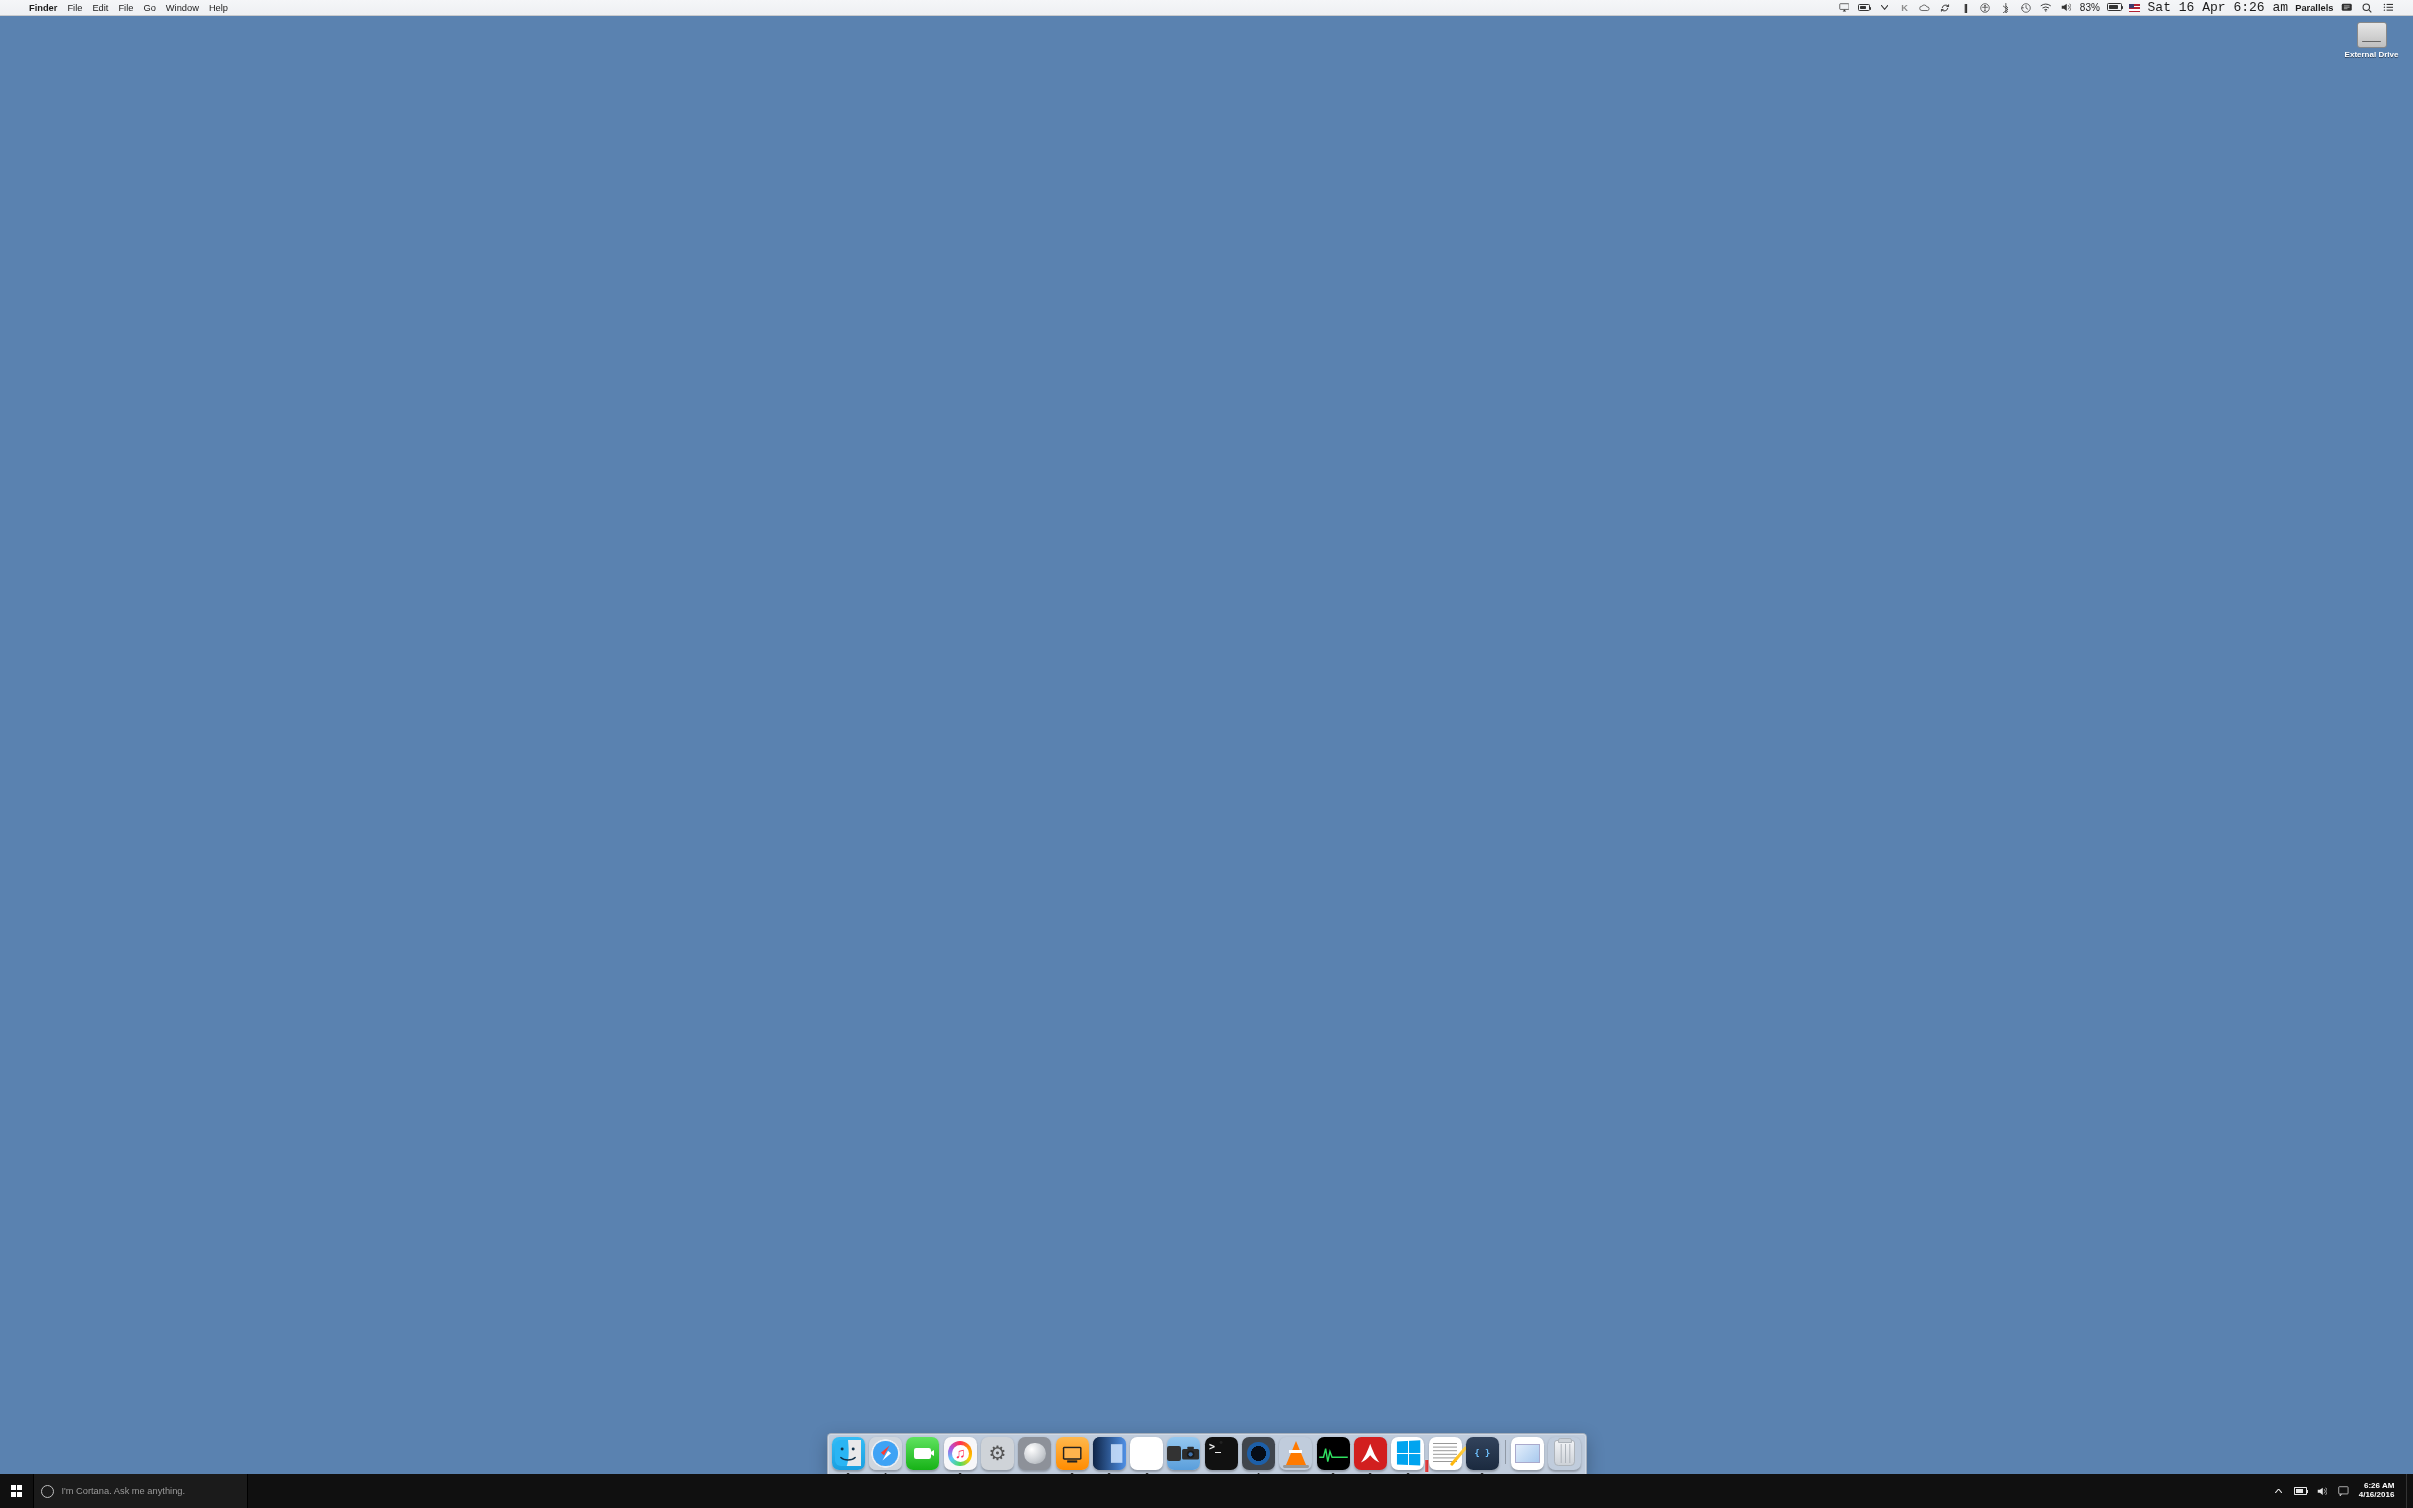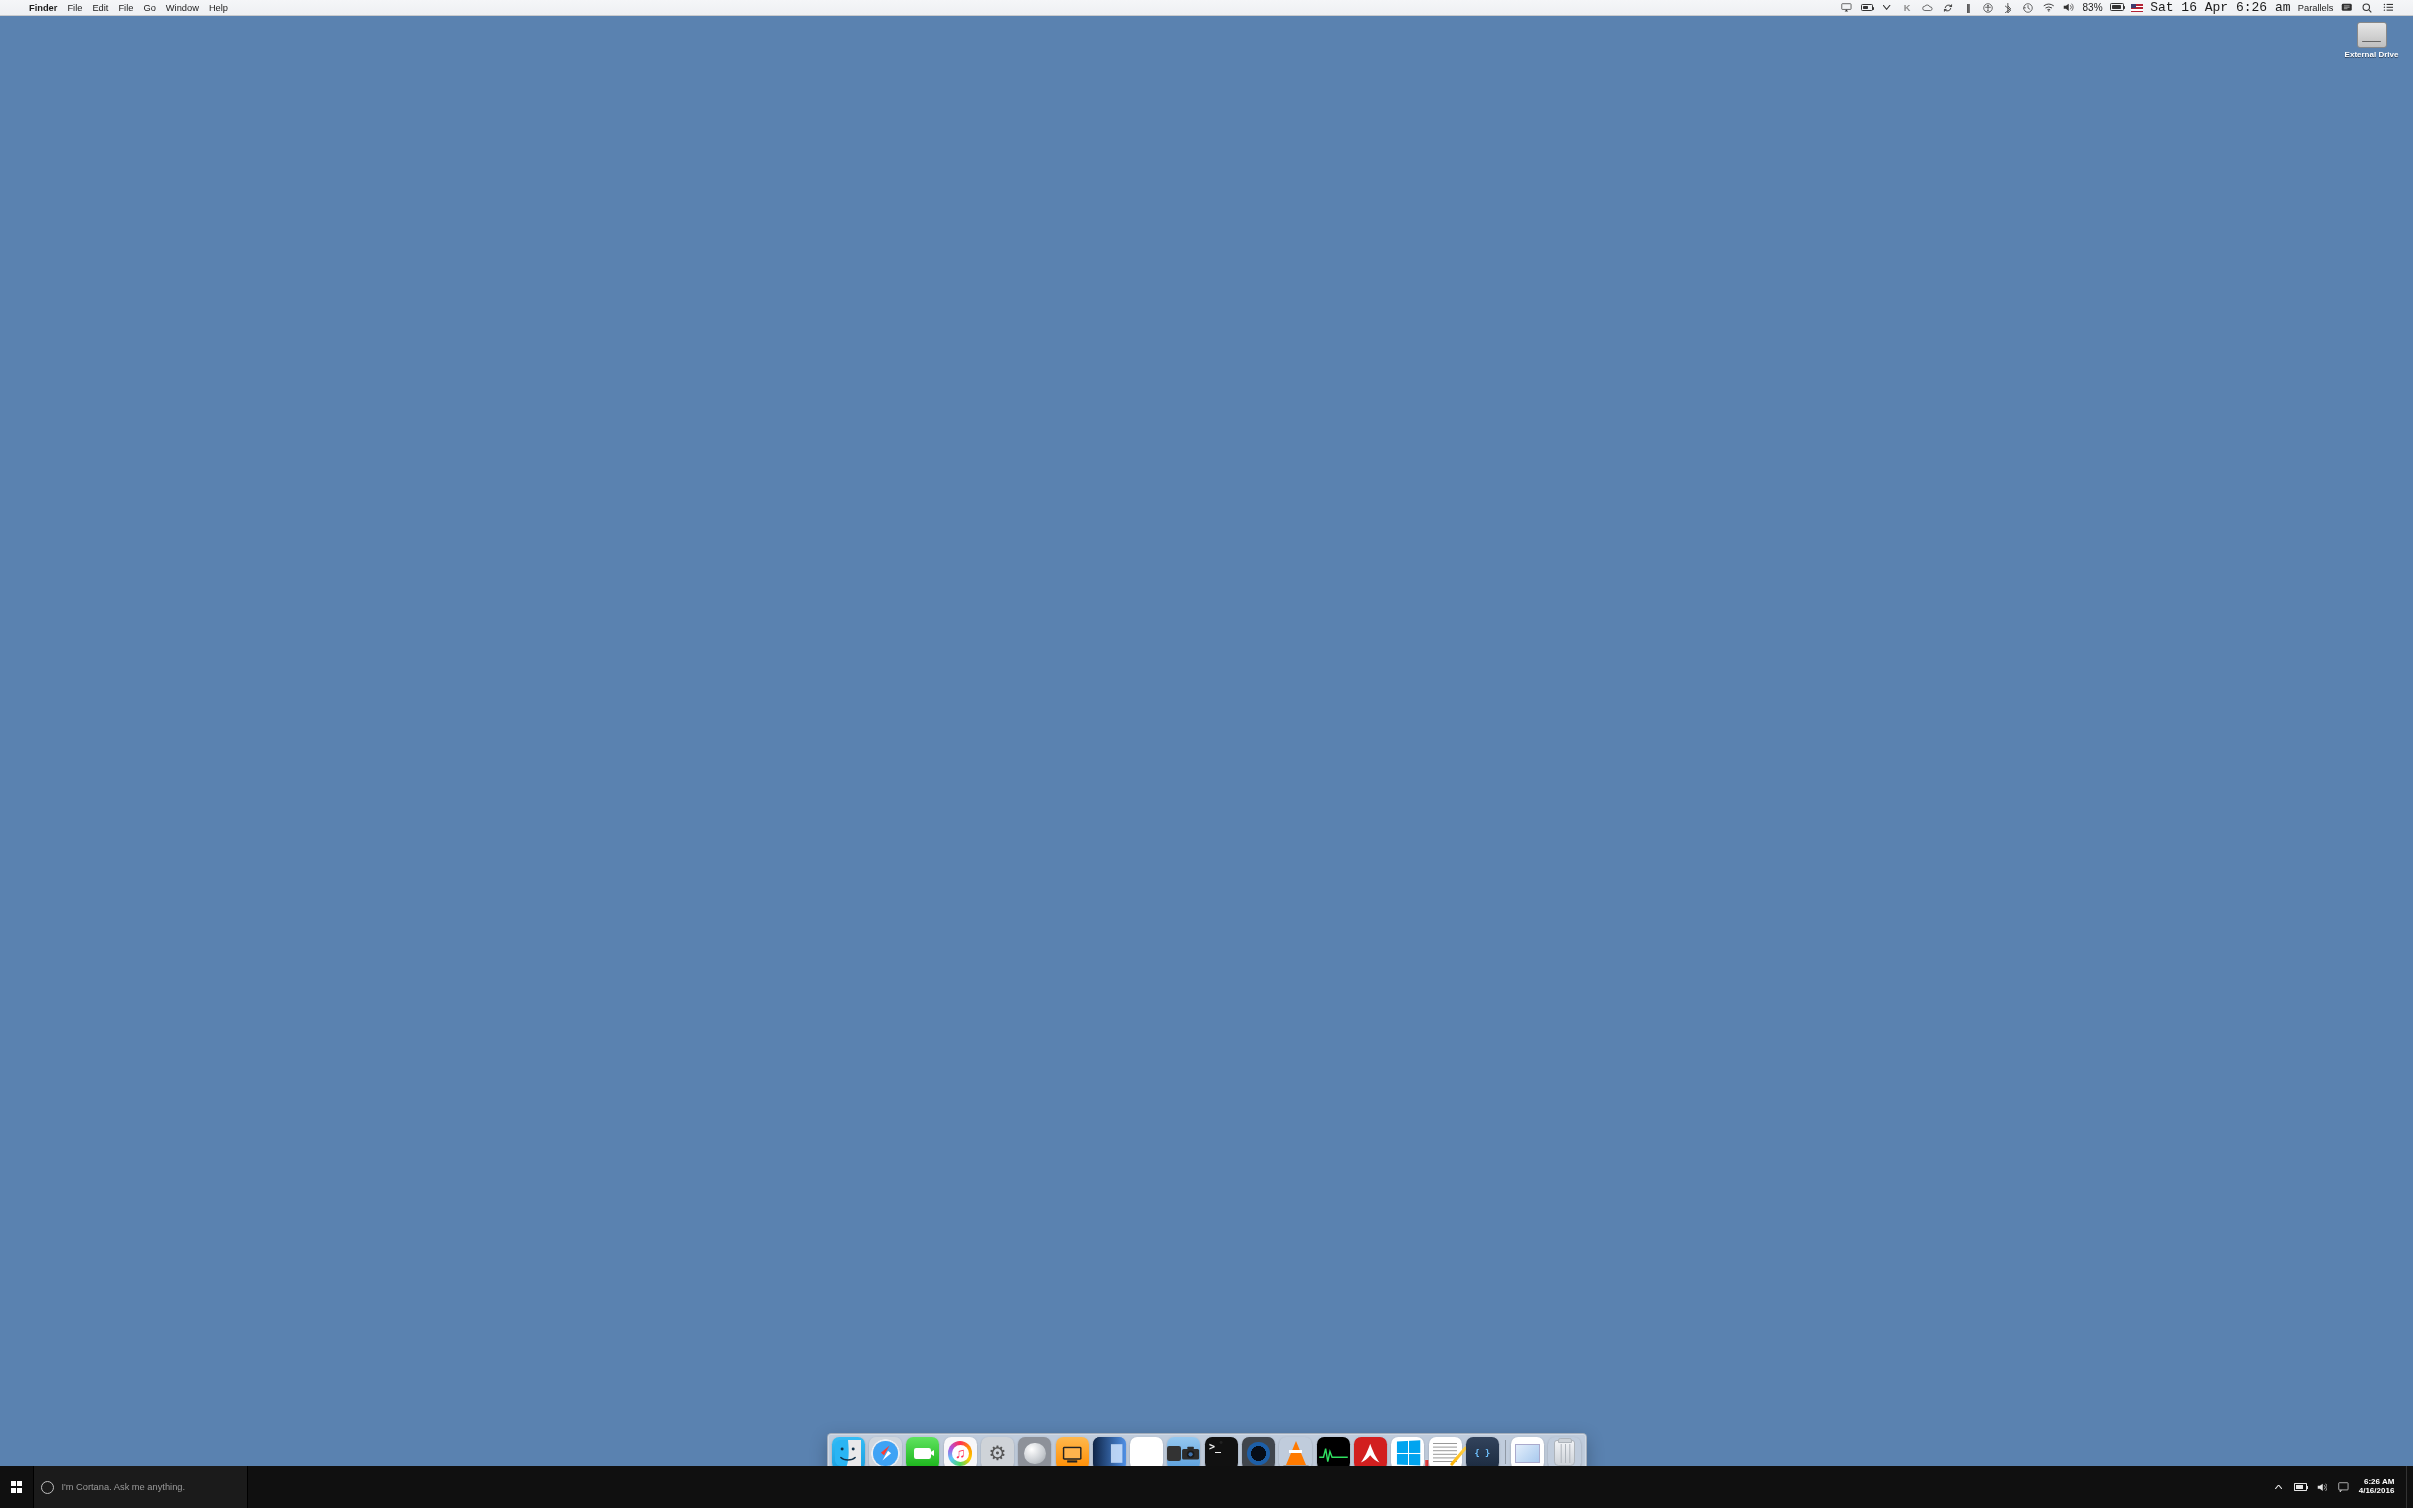--- a/index.html
+++ b/index.html
@@ -17,21 +17,21 @@
     padding: 0 19px;
   }
   .mac-menubar .left { display: flex; align-items: center; gap: 10px; }
   .mac-menubar .left .app-name { font-weight: 700; }
   .mac-menubar .left span { cursor: default; }
   .mac-menubar .right { margin-left: auto; display: flex; align-items: center; gap: 7.2px; }
   .mac-menubar .right .icn { display:inline-flex; align-items:center; justify-content:center; width:13px; height:13px; font-size:9.3px; color:#333; }
   .mac-menubar .apple { font-size:10.8px; }
   .mac-menubar .battery-text { font-size:10px; letter-spacing:0.1px; }
   .mac-menubar .datetime { font-size:13px;font-family:Liberation Mono, monospace; }
-  .mac-menubar .parallels-text { font-weight:400; }
+  .mac-menubar .parallels-text { font-weight:700; }
   .batt-body { width:14.4px; height:7.2px; border:0.7px solid #333; border-radius:1.4px; position:relative; display:inline-block; }
   .batt-body::after { content:""; position:absolute; right:-2.2px; top:1.4px; width:1.4px; height:2.9px; background:#333; border-radius:0 0.7px 0.7px 0; }
   .batt-fill { position:absolute; left:0.7px; top:0.7px; bottom:0.7px; width:75%; background:#333; border-radius:0.7px; }
   .flag {
     width:11.5px; height:8px; background:
       linear-gradient(#b22234 0 9%, #fff 9% 18%, #b22234 18% 27%, #fff 27% 36%, #b22234 36% 45%, #fff 45% 54%, #b22234 54% 63%, #fff 63% 72%, #b22234 72% 81%, #fff 81% 90%, #b22234 90% 100%);
     position:relative; display:inline-block;
   }
   .flag::before { content:""; position:absolute; left:0; top:0; width:5px; height:4.3px; background:#3c3b6e; }
   .red-bars { color:#d33; font-weight:700; letter-spacing:-1.4px; }
@@ -120,21 +120,21 @@
   .trash .bin::before{content:"";position:absolute;top:-3.6px;left:2.9px;right:2.9px;height:3.6px;background:#cdd2d8;border:0.7px solid #aeb4bb;border-radius:2.2px 2.2px 0 0;}
   .trash .bin::after{content:"";position:absolute;top:2.2px;bottom:2.2px;left:50%;width:0.7px;background:#aeb4bb;box-shadow:-4.3px 0 #aeb4bb,4.3px 0 #aeb4bb;}
   .editor{background:linear-gradient(#32435c,#1b2a3f);}
   .editor span{color:#6fc3ff;font:700 8.6px monospace;}
   .win-below{position:absolute;bottom:-2.9px;right:-2.9px;}
   .win-below span{color:#d33;font-weight:800;font-size:13px;letter-spacing:-2.2px;text-shadow:0 0 1.4px #fff;}
 
   
   .win-taskbar{
     position:absolute; left:0; right:0; bottom:0;
-    height:42px; background:#101010;
+    height:34px; background:#101010;
     display:flex; align-items:center; color:#fff;
     font-family:"Segoe UI",Arial,sans-serif; font-size:9.3px;
   }
   .win-start{width:33px;height:100%;display:flex;align-items:center;justify-content:center;}
   .win-start .logo{display:grid;grid-template-columns:1fr 1fr;grid-template-rows:1fr 1fr;gap:1.4px;width:11.5px;height:11.5px;}
   .win-start .logo div{background:#fff;}
   .cortana{flex:0 0 215px;height:100%;display:flex;align-items:center;background:#1b1b1b;border-left:0.7px solid #000;border-right:0.7px solid #000;padding:0 7.2px;gap:7.2px;color:#9a9a9a;}
   .cortana .ring{width:13px;height:13px;border:1.4px solid #bfbfbf;border-radius:50%;}
   .tray{margin-left:auto;display:flex;align-items:center;height:100%;gap:8.6px;padding:0 2.9px;}
   .tray .ticon{display:inline-flex;align-items:center;justify-content:center;width:13px;height:13px;color:#e6e6e6;font-size:9.3px;}

